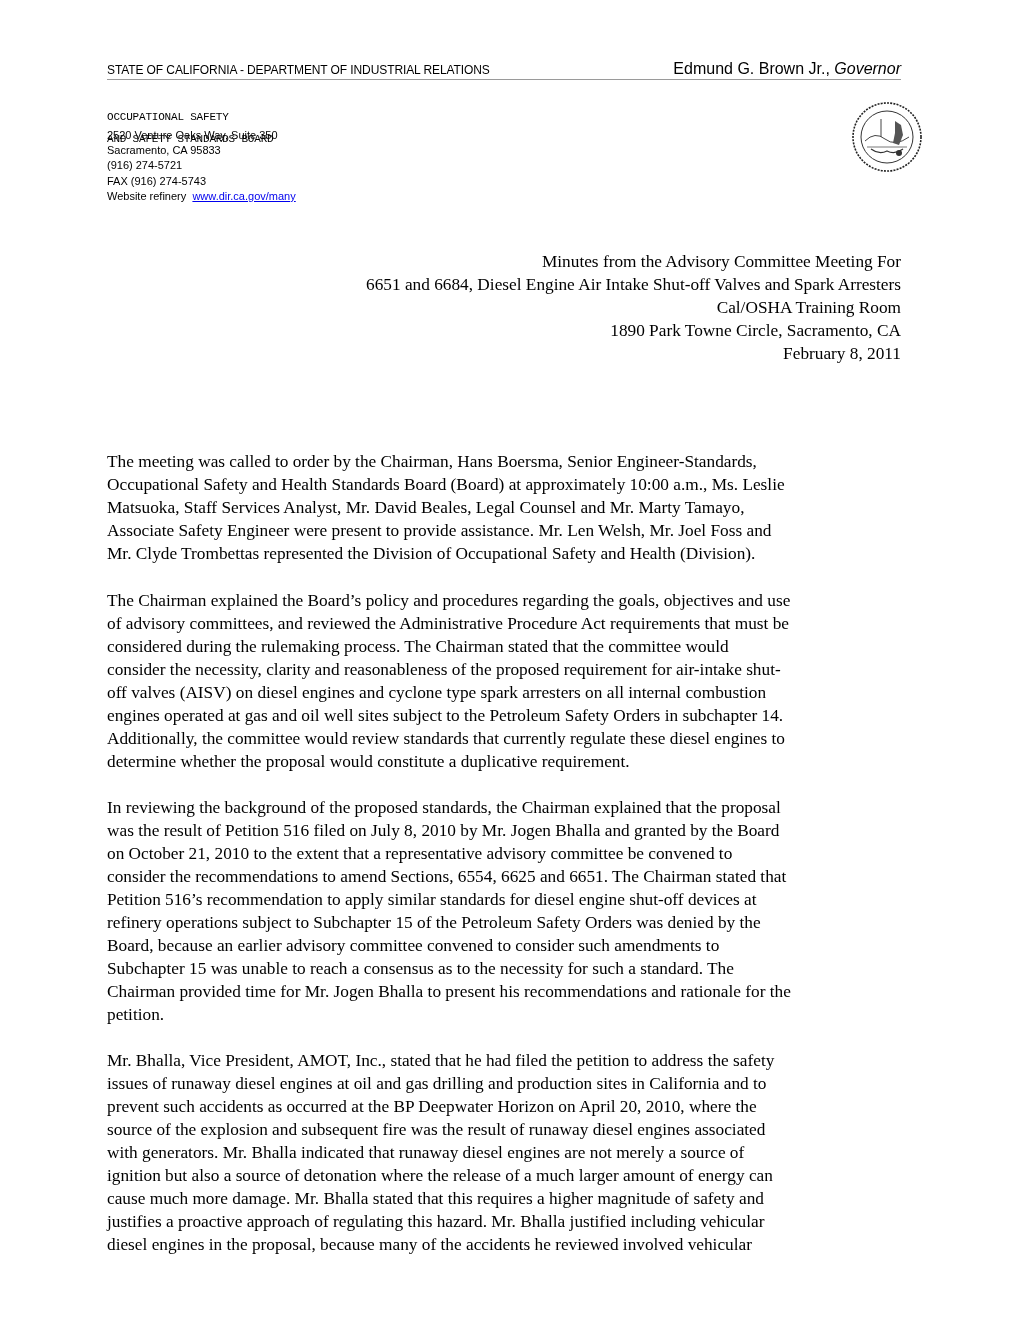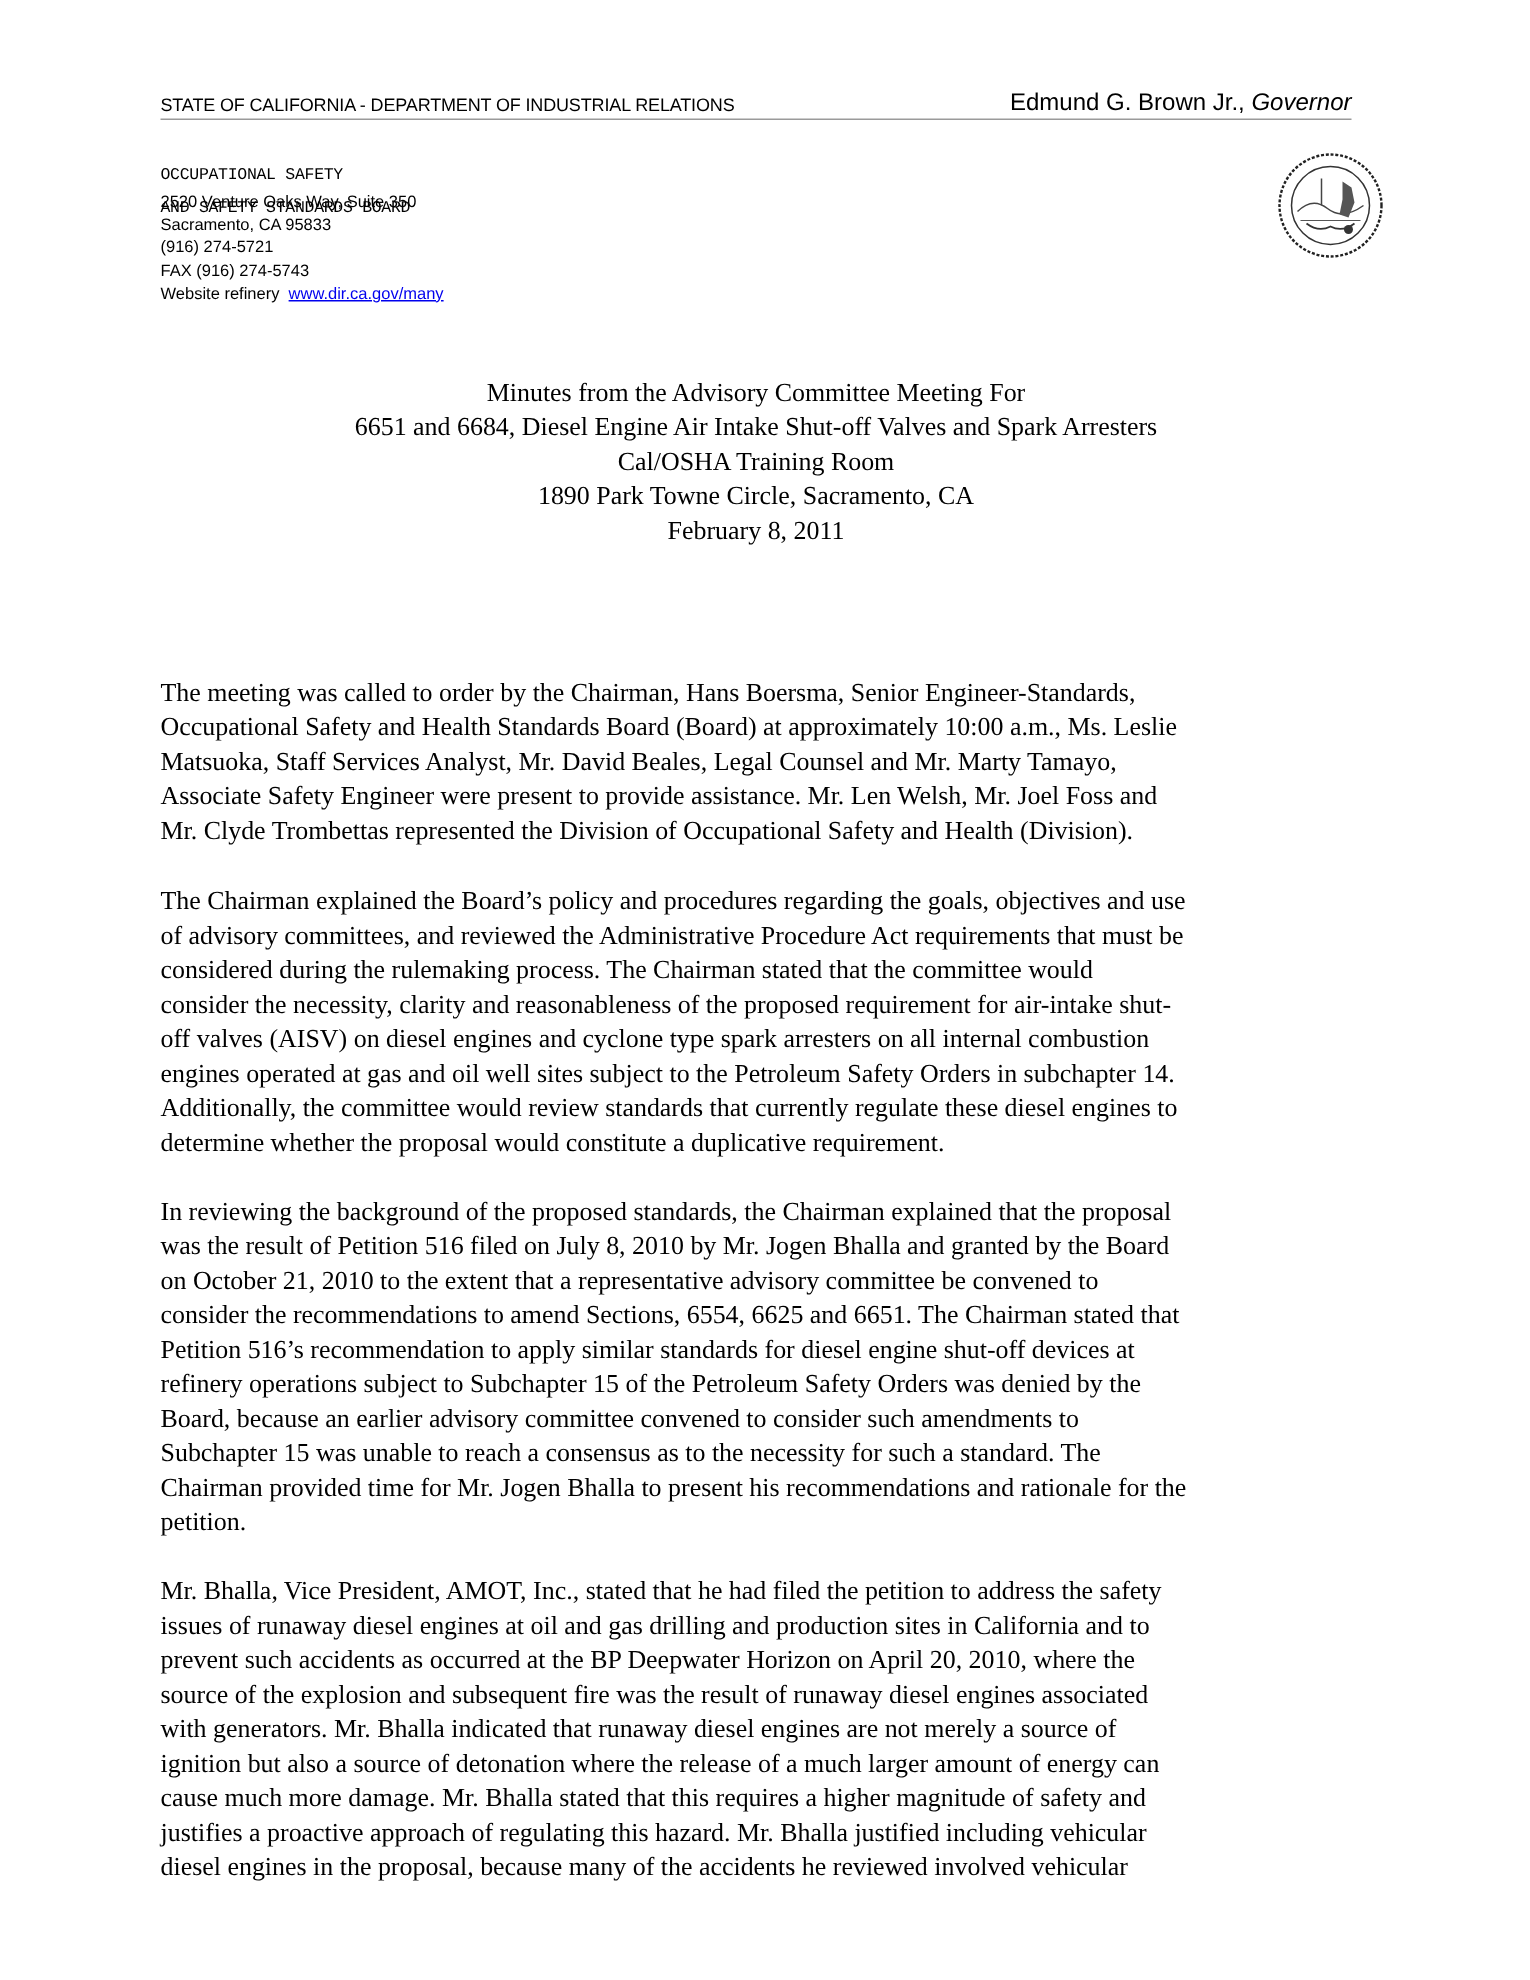--- a/index.html
+++ b/index.html
@@ -23,21 +23,21 @@
   }
   .address {
     position: absolute; left: 107px; top: 128px;
     font-family: Liberation Sans, sans-serif; font-size: 11px; line-height: 15.2px;
   }
   .address a { color: #0000ee; text-decoration: underline; }
 
   .seal { position: absolute; left: 851px; top: 101px; width: 72px; height: 72px; }
 
   .heading {
-    position: absolute; left: 107px; top: 250px; width: 794px; text-align: center;
+    position: absolute; left: 107px; top: 250px; width: 794px; text-align: right;
     font-family: "Liberation Serif", serif; font-size: 17.3px; line-height: 23px;
   }
   .para {
     position: absolute; left: 107px; width: 800px;
     font-family: "Liberation Serif", serif; font-size: 17.3px; line-height: 23px;
     white-space: pre-line;
     margin-top: 40px;
   }
 </style>
 </head>

